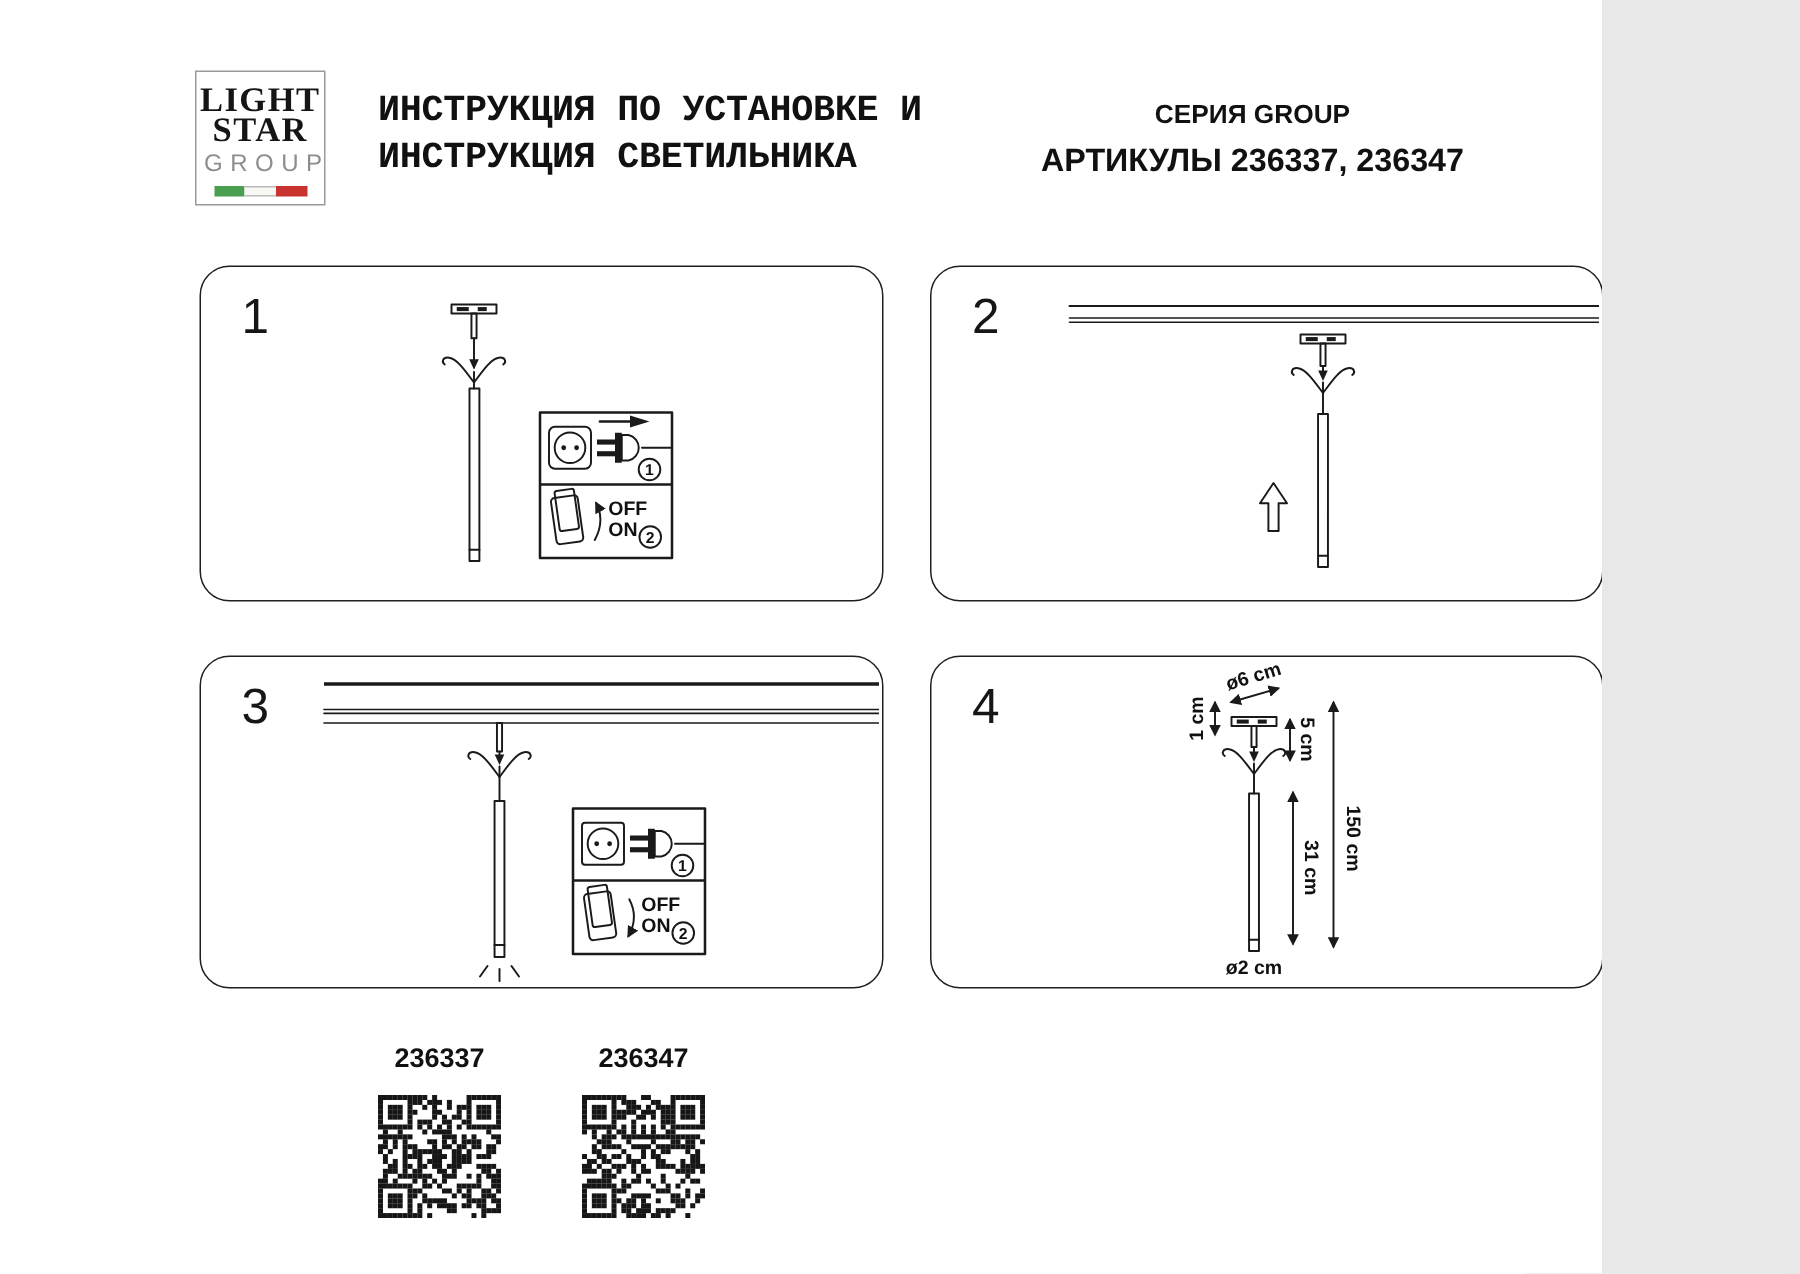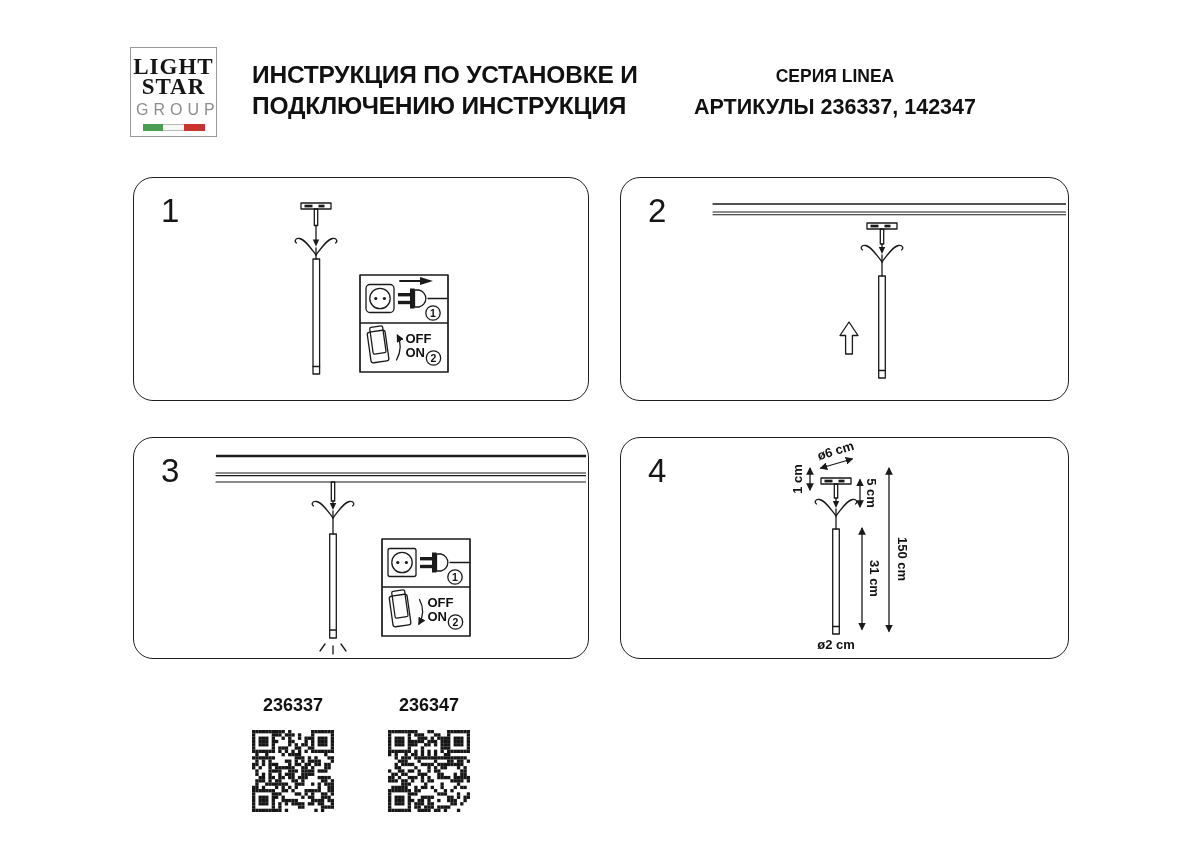--- a/index.html
+++ b/index.html
@@ -1,27 +1,27 @@
 <!DOCTYPE html>
 <html><head>
 <meta charset="utf-8">
 <style>
   html,body{margin:0;padding:0;background:#e8e8e8;}
-  .page{position:relative;width:1200px;height:849px;background:#ffffff;overflow:hidden;
+  .page{position:relative;width:1068px;height:849px;background:#ffffff;overflow:hidden;
         font-family:"Liberation Sans",sans-serif;color:#111;}
   
   .logo-box{position:absolute;left:130px;top:47px;width:87px;height:90px;
             border:1px solid #9a9a9a;background:#fff;text-align:center;box-sizing:border-box;padding-top:9px;}
   .logo-word{font-family:"Liberation Serif",serif;font-weight:bold;font-size:23px;line-height:20px;
              letter-spacing:1px;color:#151515;}
   .logo-group{font-size:16px;color:#8d8d8d;letter-spacing:5px;text-indent:5px;margin-top:4px;}
   .logo-flag{width:62px;height:7px;margin:5px auto 0;display:flex;}
   .logo-flag span{flex:1;box-sizing:border-box;}
   .title{position:absolute;left:252px;top:59px;font-size:24.5px;font-weight:bold;line-height:31px;
-         letter-spacing:-0.2px;white-space:nowrap;}
+         letter-spacing:-0.2px;white-space:nowrap;font-family:Liberation Mono, monospace;}
   .right-head{position:absolute;left:655px;top:66px;width:360px;text-align:center;}
   .series{font-size:17.5px;font-weight:bold;}
   .articles{font-size:21.5px;font-weight:bold;margin-top:8px;}
   
   .panel{position:absolute;border:1.7px solid #1f1f1f;border-radius:20px;background:#fff;box-sizing:border-box;}
   #panel1{left:133px;top:177px;width:456px;height:224px;}
   #panel2{left:620px;top:177px;width:449px;height:224px;}
   #panel3{left:133px;top:437px;width:456px;height:222px;}
   #panel4{left:620px;top:437px;width:449px;height:222px;}
   .panel-num{position:absolute;left:27px;top:14px;font-size:33px;font-weight:400;color:#161616;}
@@ -50,26 +50,26 @@
     <div class="logo-group">GROUP</div>
     <div class="logo-flag">
       <span style="background:#4a9e4f"></span>
       <span style="background:#f7f7f4;border-top:1px solid #bbb;border-bottom:1px solid #bbb"></span>
       <span style="background:#c8322f"></span>
     </div>
   </div>
 
   <div class="title">
     <div>ИНСТРУКЦИЯ ПО УСТАНОВКЕ И</div>
-    <div>ПОДКЛЮЧЕНИЮ ИНСТРУКЦИЯ</div>
+    <div>ИНСТРУКЦИЯ СВЕТИЛЬНИКА</div>
   </div>
 
   <div class="right-head">
-    <div class="series">СЕРИЯ LINEA</div>
-    <div class="articles">АРТИКУЛЫ 236337, 142347</div>
+    <div class="series">СЕРИЯ GROUP</div>
+    <div class="articles">АРТИКУЛЫ 236337, 236347</div>
   </div>
 
   <div class="panel" id="panel1">
     <span class="panel-num">1</span>
     <svg width="452" height="220" viewBox="0 0 452 220">
       <defs>
         <marker id="ahp1" viewBox="0 0 10 10" refX="8" refY="5" markerWidth="6" markerHeight="6" orient="auto-start-reverse">
           <path d="M0,0 L10,5 L0,10 z" fill="#1a1a1a"></path>
         </marker>
       </defs>

